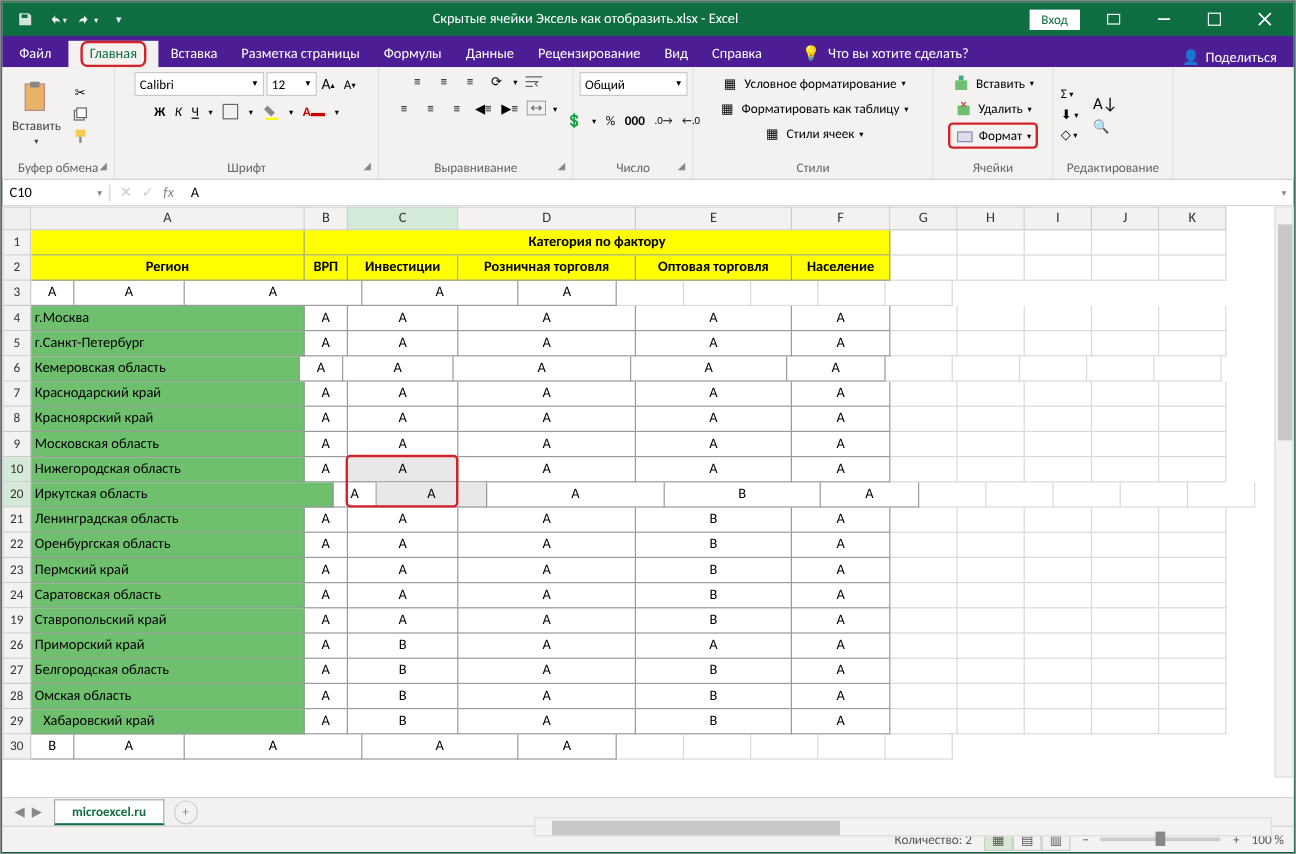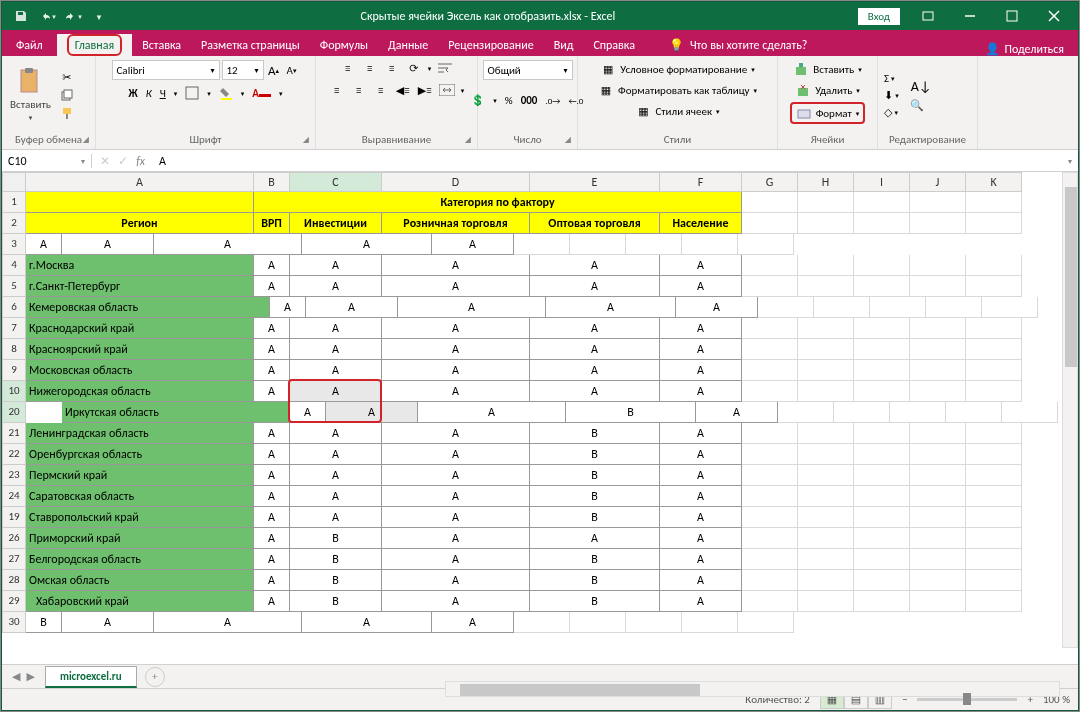--- a/index.html
+++ b/index.html
@@ -5,21 +5,21 @@
 * { box-sizing: border-box; margin: 0; padding: 0; font-family: "Segoe UI", Calibri, sans-serif; }
 body { background: #888; width: 1080px; height: 712px; overflow: hidden; position: relative; }
 .window { width: 1078px; height: 710px; margin: 1px; background: #fff; border: 1px solid #125a3a; display: flex; flex-direction: column; }
 .titlebar { height: 28px; background: #0e6e41; color: #fff; display: flex; align-items: center; font-size: 12px; }
 .qat { display: flex; align-items: center; gap: 4px; padding: 0 8px; }
 .qat-btn { width: 22px; height: 22px; display: flex; align-items: center; justify-content: center; color: #fff; opacity: 0.9; }
 .title-center { flex: 1; text-align: center; }
 .win-ctrls { display: flex; align-items: center; gap: 2px; padding-right: 4px; }
 .win-btn { width: 40px; height: 26px; display: flex; align-items: center; justify-content: center; color: #fff; }
 .login-btn { background: #fff; color: #0e6e41; font-size: 11px; padding: 2px 10px; margin-right: 8px; }
-.tabs { height: 26px; background: #be185d; display: flex; align-items: flex-end; padding: 0 4px; font-size: 12px; }
+.tabs { height: 26px; background: #4c1d95; display: flex; align-items: flex-end; padding: 0 4px; font-size: 12px; }
 .tab { color: #fff; padding: 4px 10px 4px 10px; cursor: pointer; }
 .tab.active { background: #f3f2f1; color: #0e6e41; }
 .tab.file { color: #fff; padding-right: 14px; }
 .highlight-red { border: 2px solid #d2232a; border-radius: 6px; padding: 2px 6px 2px 6px; }
 .tellme { margin-left: 14px; display: flex; align-items: center; gap: 6px; }
 .share { margin-left: auto; display: flex; align-items: center; gap: 4px; color: #fff; padding-right: 10px; }
 .ribbon { height: 94px; background: #f3f2f1; border-bottom: 1px solid #d0d0d0; display: flex; font-size: 11px; }
 .group { display: flex; flex-direction: column; border-right: 1px solid #e0e0e0; padding: 2px 4px 0 4px; }
 .group-body { flex: 1; display: flex; align-items: center; }
 .group-label { text-align: center; font-size: 11px; color: #666; padding: 1px 0 3px 0; position: relative; }
@@ -434,21 +434,21 @@
           <div class="cell center" style="width: 130px;">A</div>
           <div class="cell center" style="width: 82px;">A</div>
           <div class="cell e" style="width: 56px;"></div>
           <div class="cell e" style="width: 56px;"></div>
           <div class="cell e" style="width: 56px;"></div>
           <div class="cell e" style="width: 56px;"></div>
           <div class="cell e" style="width: 56px;"></div>
         </div>
         <div class="grid-row">
           <div class="rh">6</div>
-          <div class="cell green" style="width: 244px;">Кемеровская область</div>
+          <div class="cell green" style="width: 224px;">Кемеровская область</div>
           <div class="cell center" style="width: 36px;">A</div>
           <div class="cell center" style="width: 92px;">A</div>
           <div class="cell center" style="width: 148px;">A</div>
           <div class="cell center" style="width: 130px;">A</div>
           <div class="cell center" style="width: 82px;">A</div>
           <div class="cell e" style="width: 56px;"></div>
           <div class="cell e" style="width: 56px;"></div>
           <div class="cell e" style="width: 56px;"></div>
           <div class="cell e" style="width: 56px;"></div>
           <div class="cell e" style="width: 56px;"></div>
@@ -504,21 +504,21 @@
           <div class="cell center" style="width: 130px;">A</div>
           <div class="cell center" style="width: 82px;">A</div>
           <div class="cell e" style="width: 56px;"></div>
           <div class="cell e" style="width: 56px;"></div>
           <div class="cell e" style="width: 56px;"></div>
           <div class="cell e" style="width: 56px;"></div>
           <div class="cell e" style="width: 56px;"></div>
         </div>
         <div class="grid-row">
           <div class="rh sel">20</div>
-          <div class="cell green" style="width: 228px; margin-left: 36px;">Иркутская область</div>
+          <div class="cell green" style="width: 252px;">Иркутская область</div>
           <div class="cell center" style="width: 36px;">A</div>
           <div class="cell center sel" style="width: 92px;">A</div>
           <div class="cell center" style="width: 148px;">A</div>
           <div class="cell center" style="width: 130px;">B</div>
           <div class="cell center" style="width: 82px;">A</div>
           <div class="cell e" style="width: 56px;"></div>
           <div class="cell e" style="width: 56px;"></div>
           <div class="cell e" style="width: 56px;"></div>
           <div class="cell e" style="width: 56px;"></div>
           <div class="cell e" style="width: 56px;"></div>

